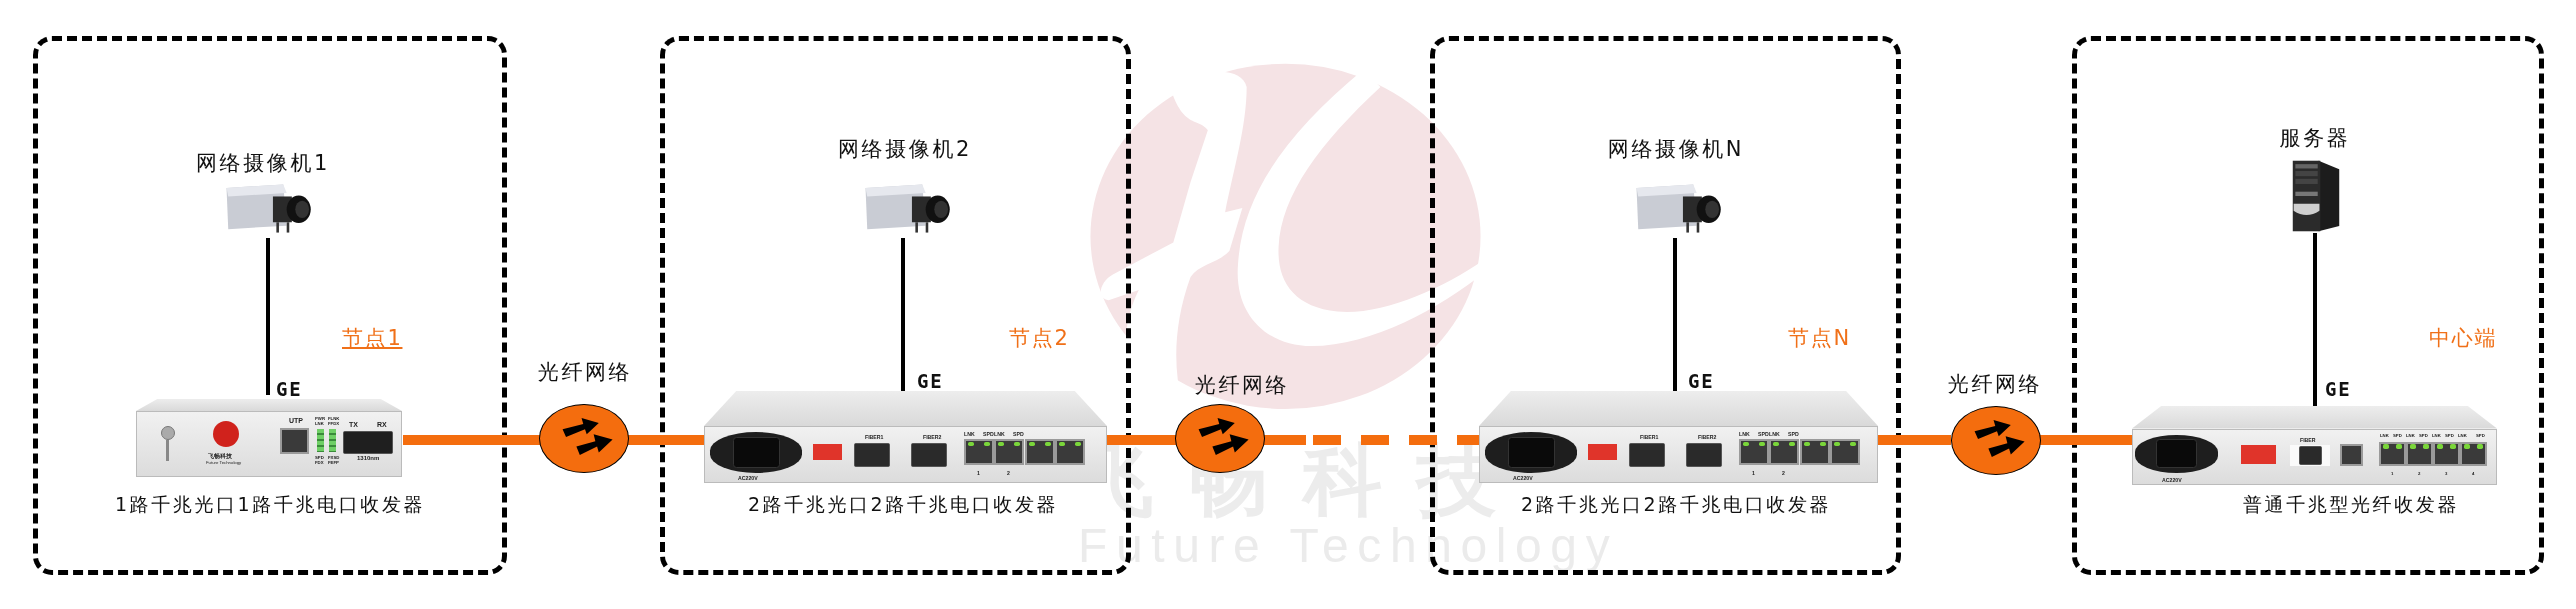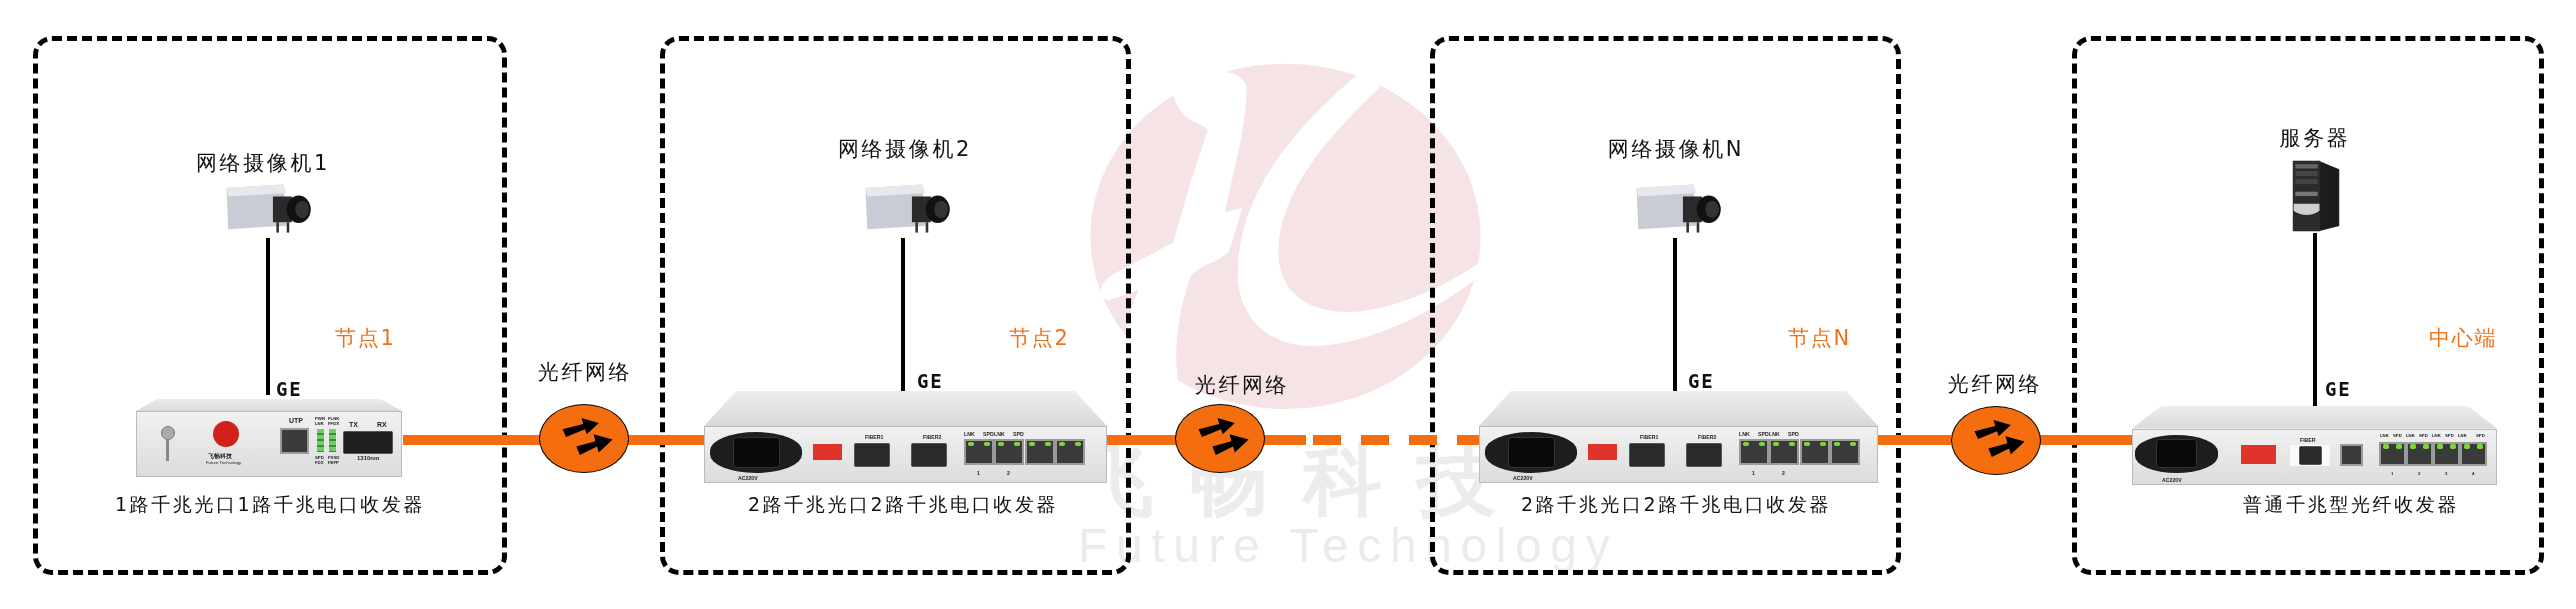--- a/index.html
+++ b/index.html
@@ -87,21 +87,21 @@
     <polygon points="4,8 70,4 74,14 6,18" fill="#e6e8ee"></polygon>
     <rect x="58" y="18" width="22" height="30" fill="#2a2a2a"></rect>
     <ellipse cx="88" cy="33" rx="14" ry="16" fill="#111"></ellipse>
     <ellipse cx="92" cy="33" rx="8" ry="10" fill="#333"></ellipse>
     <rect x="62" y="48" width="3" height="12" fill="#333"></rect>
     <rect x="74" y="48" width="3" height="12" fill="#333"></rect>
   </svg>
 </div>
 <div class="vline" style="left:266px;top:238px;height:157px;"></div>
 <div class="ge" style="left:276px;top:378px;">GE</div>
-<div class="node-label" style="left:335px;top:324px;">节点1</div>
+<div class="node-label" style="left:342px;top:324px;text-decoration:underline;">节点1</div>
 
 <div class="device" style="left:136px;top:399px;width:266px;height:78px;">
   <div class="dev-top" style="height:12px;"></div>
   <div class="dev-front" style="top:12px;">
     <div class="abs" style="left:24px;top:14px;width:12px;height:12px;border-radius:50%;background:#aaa;border:1.7px solid #777;"></div>
     <div class="abs" style="left:28.5px;top:28px;width:3.5px;height:21px;background:#888;"></div>
     <div class="abs" style="left:76px;top:8.6px;width:26px;height:26px;border-radius:50%;background:#d0221c;"></div>
     <div class="dev-lbl" style="left:71px;top:40px;font-size:6px;">飞畅科技</div>
     <div class="dev-lbl" style="left:69px;top:48px;font-size:4.3px;font-weight:normal;">Future Technology</div>
     <div class="dev-lbl" style="left:152px;top:5.2px;">UTP</div>

